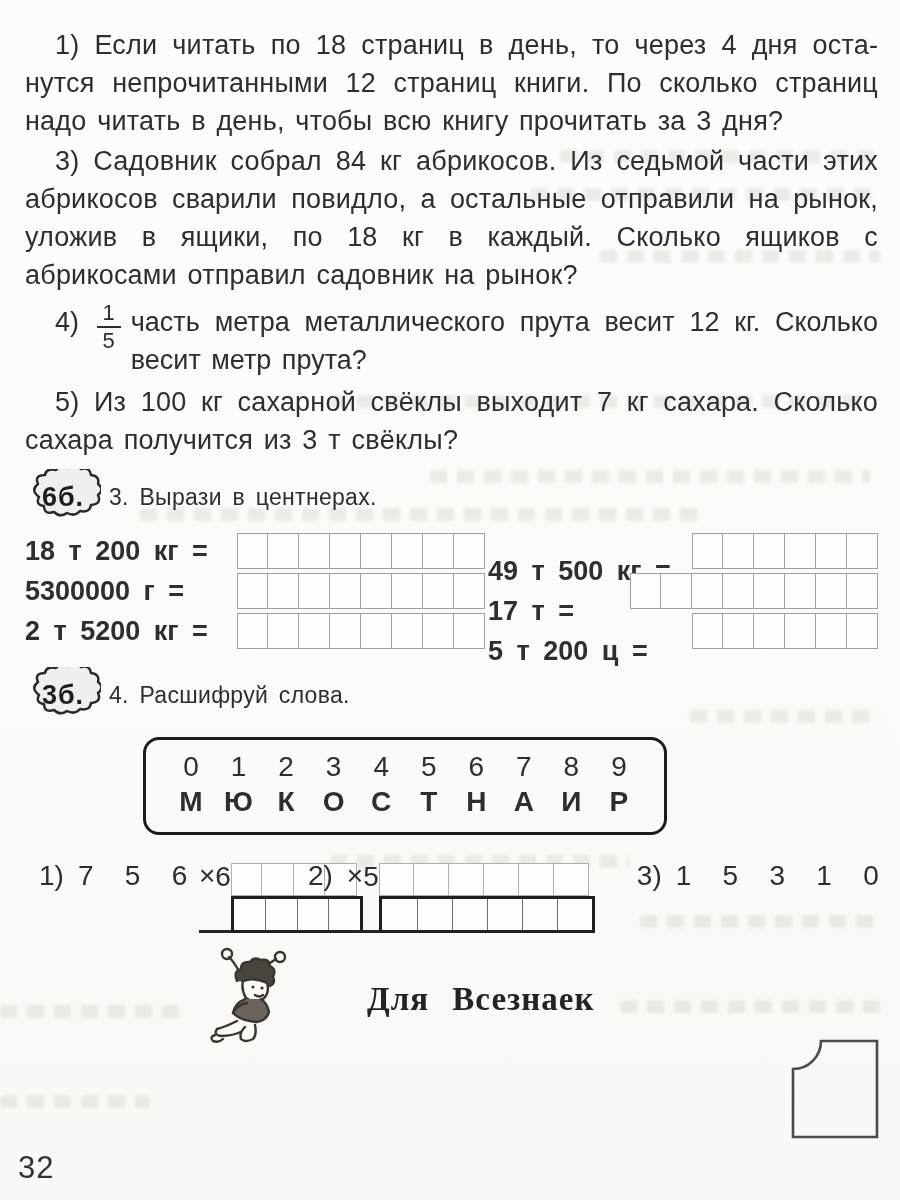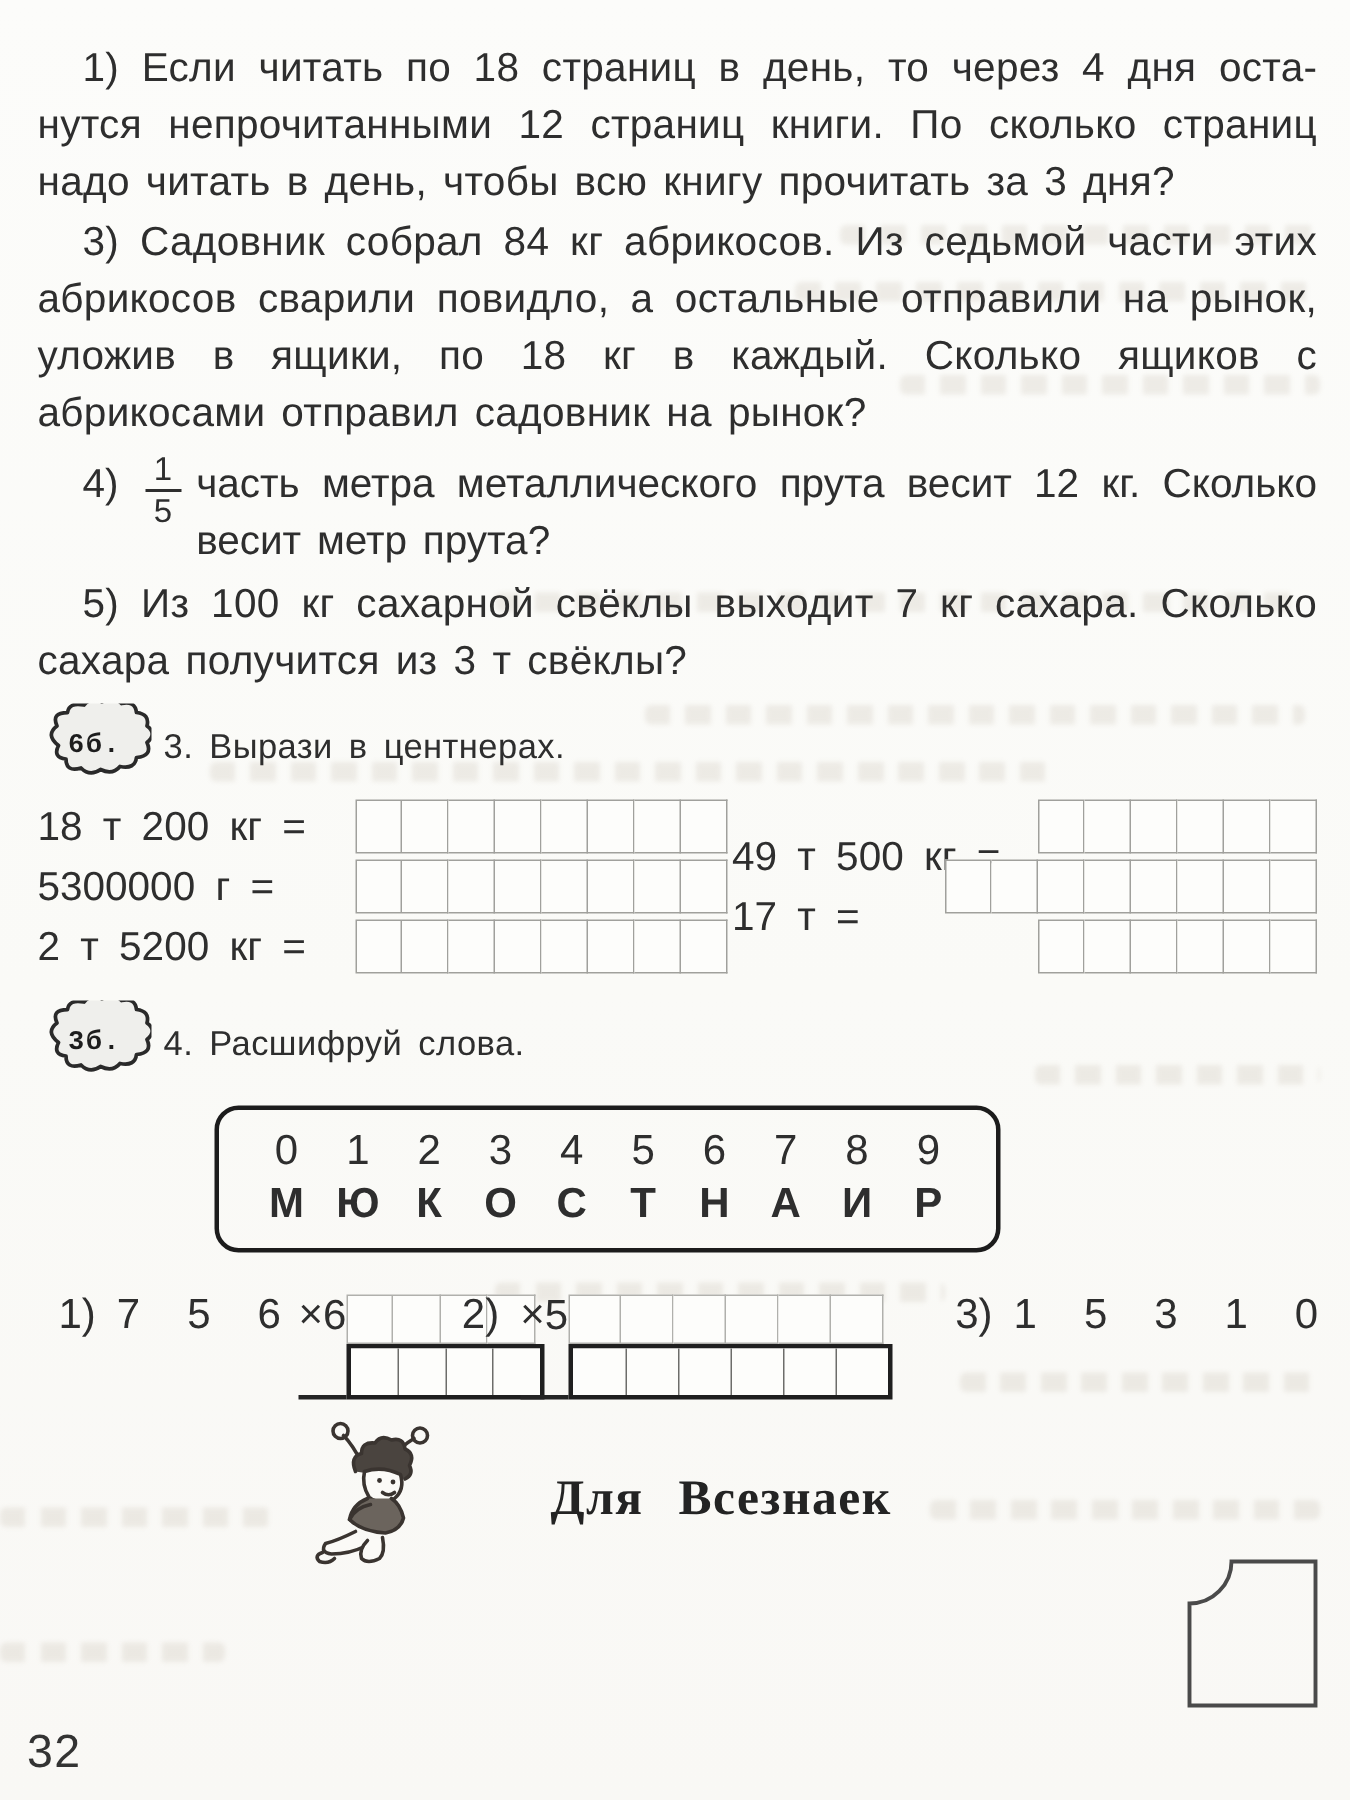--- a/index.html
+++ b/index.html
@@ -21,25 +21,25 @@
   .frac .num{font-size:22px;padding:0 6px 2px 6px;border-bottom:2px solid #2e2e2e;}
   .frac .den{font-size:22px;padding-top:2px;}
   .wp-frac .rest{font-size:27px;line-height:38px;text-align:justify;flex:1;
                  hyphens:manual;word-spacing:3px;padding-top:3px;}
 
   
   .task-head{display:flex;align-items:center;margin:10px 0 6px 0;}
   .badge{position:relative;width:76px;height:56px;flex:none;margin-right:8px;}
   .badge svg{position:absolute;inset:0;}
   .badge .badge-label{position:absolute;inset:0;display:flex;align-items:center;justify-content:center;
-        font-weight:bold;font-size:18px;letter-spacing:1px;color:#1d1d1d;font-family:Liberation Mono, monospace;}
+        font-weight:bold;font-size:27px;letter-spacing:1px;color:#1d1d1d;}
   .task-title{font-size:23px;letter-spacing:.3px;word-spacing:4px;}
 
   
-  .conv{display:flex;width:853px;}
+  .conv{display:flex;width:853px;font-weight:bold;}
   .conv-col{display:flex;flex-direction:column;}
   .conv-col.left{width:463px;}
   .conv-col.right{flex:1;}
   .conv-row{display:flex;align-items:center;height:40px;}
   .conv-label{font-size:27px;white-space:nowrap;word-spacing:6px;}
   .conv-col.left .conv-label{width:212px;flex:none;}
   .conv-col.right .conv-label{flex:none;margin-top:41px;}
   .cells{display:flex;margin-left:auto;}
   .conv-col.left .cells{margin-left:0;}
   .cell{width:31px;height:36px;border:1px solid #a0a09c;border-left:none;box-sizing:border-box;background:#fdfdfb;}
@@ -194,20 +194,21 @@
               <i class="cell"></i>
               <i class="cell"></i>
               <i class="cell"></i>
               <i class="cell"></i>
               <i class="cell"></i>
               <i class="cell"></i>
               <i class="cell"></i>
             </span>
         </div>
         <div class="conv-row">
+          <span class="conv-label">5 т 200 ц =</span>
           <span class="cells">
               <i class="cell"></i>
               <i class="cell"></i>
               <i class="cell"></i>
               <i class="cell"></i>
               <i class="cell"></i>
               <i class="cell"></i>
             </span>
         </div>
       </div>

